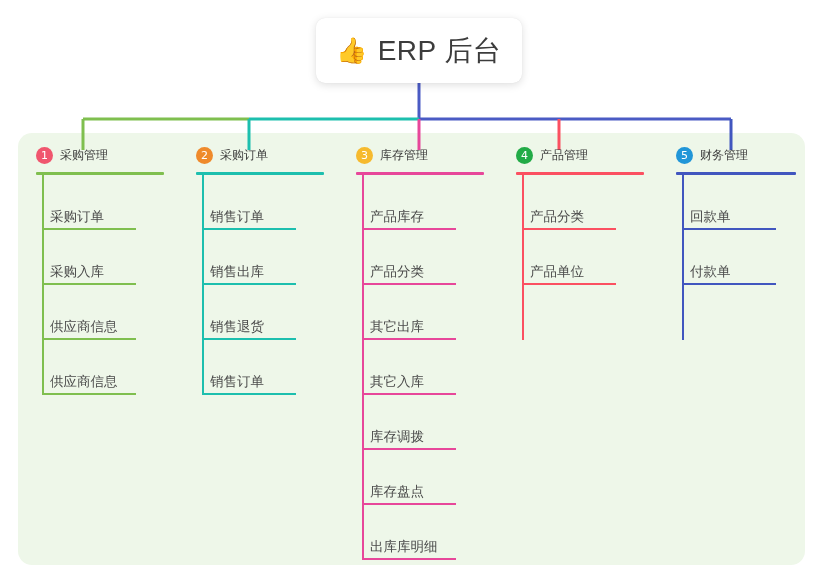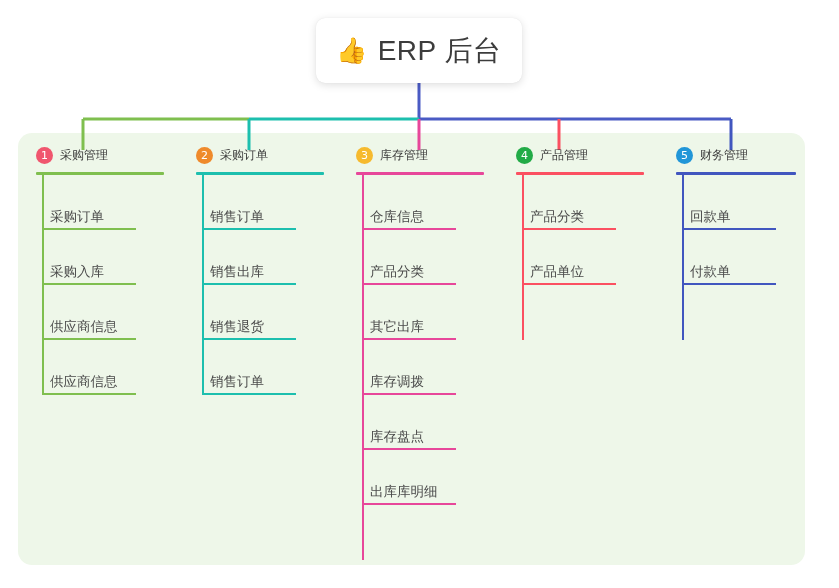--- a/index.html
+++ b/index.html
@@ -233,29 +233,33 @@
     </div>
     <div class="column col-3">
       <div class="col-header">
         <span class="badge" style="background: rgb(246, 186, 46);">3</span>
         <span class="col-title">库存管理</span>
       </div>
       <div class="col-rule" style="background: rgb(231, 71, 154);"></div>
       <div class="leaves">
         <div class="spine" style="background: rgb(231, 71, 154); height: 385px;"></div>
         <div class="leaf">
-          <span class="leaf-label">仓库信息</span>
+          <span class="leaf-label">产品库存</span>
           <div class="leaf-underline" style="background: rgb(231, 71, 154);"></div>
         </div>
         <div class="leaf">
           <span class="leaf-label">产品分类</span>
           <div class="leaf-underline" style="background: rgb(231, 71, 154);"></div>
         </div>
         <div class="leaf">
           <span class="leaf-label">其它出库</span>
+          <div class="leaf-underline" style="background: rgb(231, 71, 154);"></div>
+        </div>
+        <div class="leaf">
+          <span class="leaf-label">其它入库</span>
           <div class="leaf-underline" style="background: rgb(231, 71, 154);"></div>
         </div>
         <div class="leaf">
           <span class="leaf-label">库存调拨</span>
           <div class="leaf-underline" style="background: rgb(231, 71, 154);"></div>
         </div>
         <div class="leaf">
           <span class="leaf-label">库存盘点</span>
           <div class="leaf-underline" style="background: rgb(231, 71, 154);"></div>
         </div>

